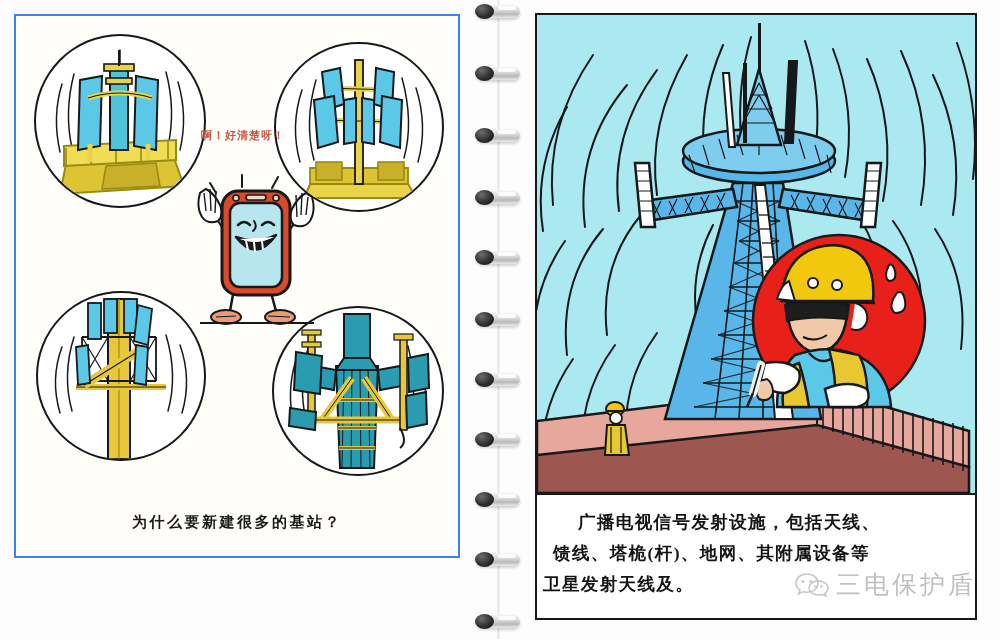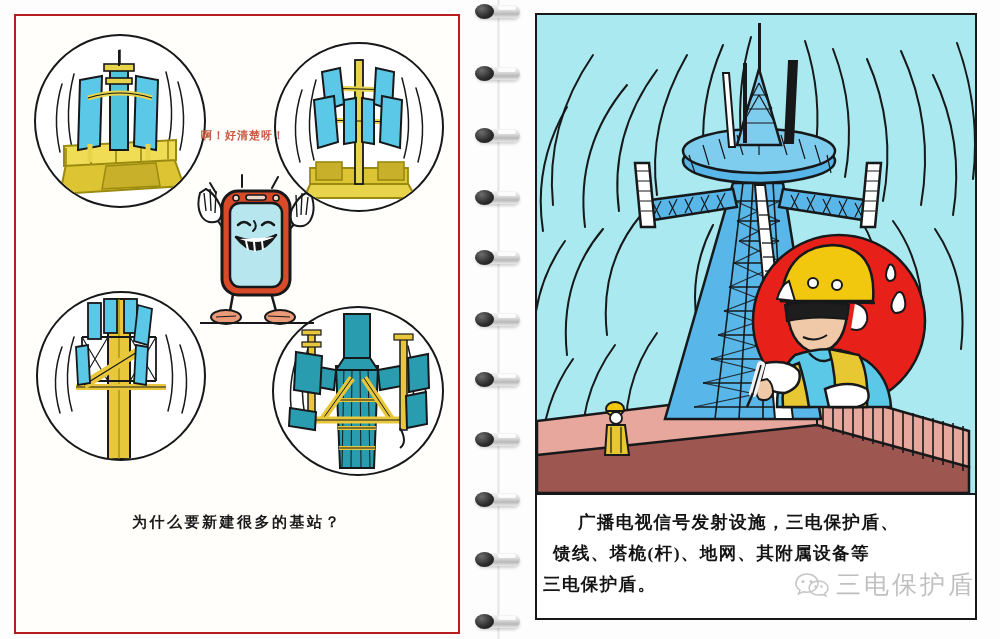--- a/index.html
+++ b/index.html
@@ -11,23 +11,23 @@
     position: relative;
     width: 1000px; height: 639px;
     background: #fdfdfd;
     overflow: hidden;
   }
 
   
   #left-page {
     position: absolute;
     left: 14px; top: 14px;
-    width: 446px; height: 620px;
+    width: 446px; height: 544px;
     background: #fffefb;
-    border: 2px solid #b91c1c;
+    border: 2px solid #3b82f6;
     box-sizing: border-box;
     overflow: hidden;
   }
 
   .vignette {
     position: absolute;
     border: 2.5px solid #16181a;
     border-radius: 50%;
     background: #ffffff;
     overflow: hidden;
@@ -597,23 +597,23 @@
 
           <path d="M222 366 Q216 376 222 384 Q232 388 236 378 Q236 368 230 364 Z" fill="#f0c9a8" stroke="#16181a" stroke-width="2"></path>
           <path d="M224 350 L216 378" stroke="#f2f2f2" stroke-width="8" stroke-linecap="round"></path>
           <path d="M224 350 L216 378" stroke="#16181a" stroke-width="1.6"></path>
           <path d="M216 378 L210 392" stroke="#16181a" stroke-width="2.5"></path>
         </g>
       </svg>
     </div>
 
     <div class="caption-right">
-      <span class="l1">广播电视信号发射设施，三电保护盾、</span>
+      <span class="l1">广播电视信号发射设施，包括天线、</span>
       <span class="l2">馈线、塔桅(杆)、地网、其附属设备等</span>
-      <span class="l3">三电保护盾。</span>
+      <span class="l3">卫星发射天线及。</span>
     </div>
   </div>
 
   <div id="watermark">
     <svg width="34" height="26" viewBox="0 0 34 26">
       <path d="M12 2 C5 2 1 6.5 1 11.5 C1 14.2 2.6 16.6 5 18.1 L3.6 22 L8 19.8 C9.2 20.1 10.6 20.3 12 20.3 C19 20.3 23 15.8 23 11.5 C23 6.5 19 2 12 2 Z" fill="none" stroke="#9a9a9a" stroke-width="1.6"></path>
       <circle cx="8" cy="9.5" r="1.5" fill="#9a9a9a"></circle>
       <circle cx="16" cy="9.5" r="1.5" fill="#9a9a9a"></circle>
       <path d="M23.5 9 C29 9 33 12.3 33 16 C33 18.1 31.8 20 29.9 21.2 L30.9 24 L27.6 22.4 C26.3 22.7 25 22.9 23.5 22.9 C18 22.9 14 19.6 14 16 C14 12.3 18 9 23.5 9 Z" fill="none" stroke="#9a9a9a" stroke-width="1.5"></path>
       <circle cx="20.5" cy="14.5" r="1.2" fill="#9a9a9a"></circle>

